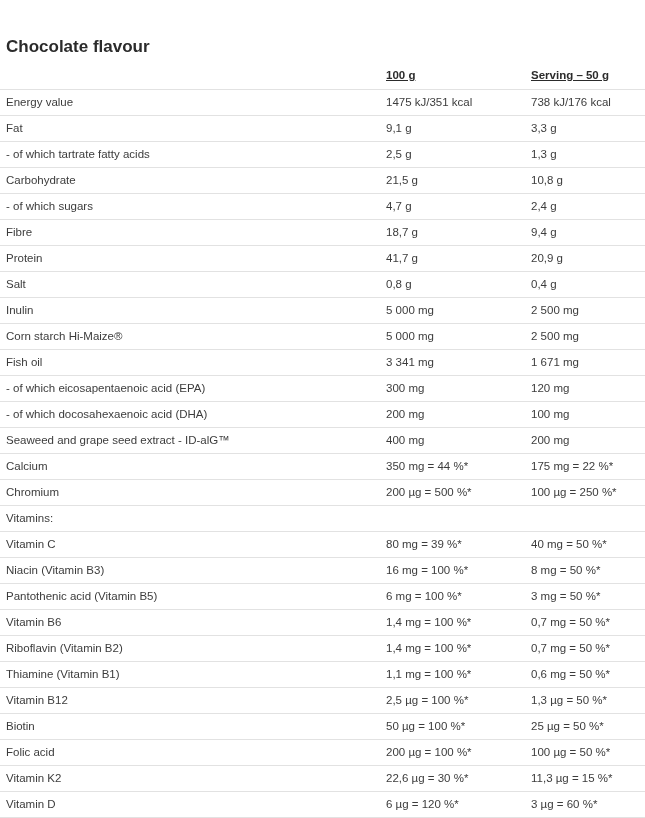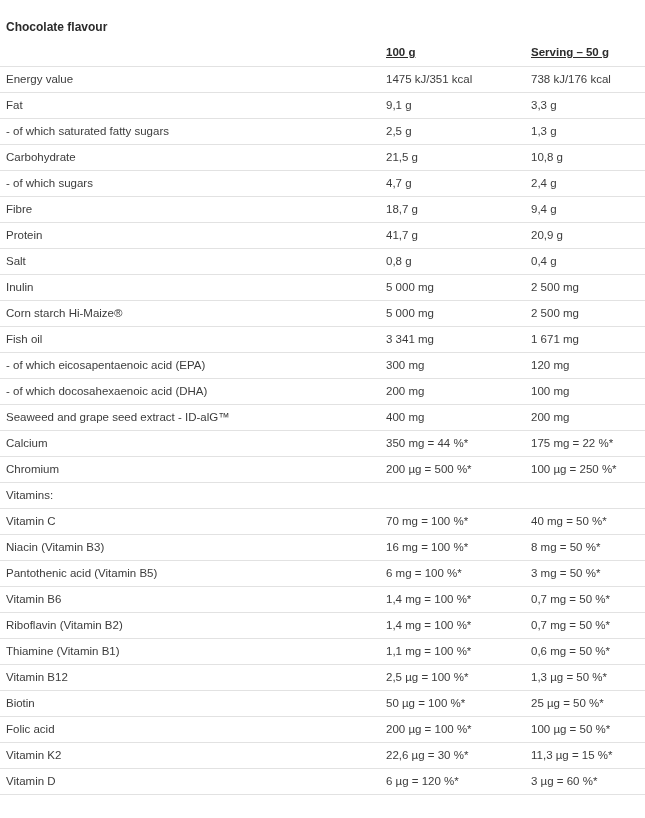--- a/index.html
+++ b/index.html
@@ -15,23 +15,24 @@
     font-size: 11.5px;
     overflow: hidden;
   }
   .page {
     width: 645px;
     box-sizing: border-box;
     padding: 0 0 0 0;
   }
   .flavour-title {
     font-weight: bold;
-    font-size: 12px;
+    font-size: 17px;
     color: #2b2b2b;
-    padding: 20px 0 8px 6px;
+    padding: 4px 0 8px 6px;
+    margin-top: 33px;
   }
   table.nutrition {
     width: 645px;
     border-collapse: collapse;
     table-layout: fixed;
   }
   table.nutrition col.c0 { width: 380px; }
   table.nutrition col.c1 { width: 145px; }
   table.nutrition col.c2 { width: 120px; }
 
@@ -87,21 +88,21 @@
           <td>Energy value</td>
           <td>1475 kJ/351 kcal</td>
           <td>738 kJ/176 kcal</td>
         </tr>
         <tr>
           <td>Fat</td>
           <td>9,1 g</td>
           <td>3,3 g</td>
         </tr>
         <tr>
-          <td>- of which saturated fatty sugars</td>
+          <td>- of which tartrate fatty acids</td>
           <td>2,5 g</td>
           <td>1,3 g</td>
         </tr>
         <tr>
           <td>Carbohydrate</td>
           <td>21,5 g</td>
           <td>10,8 g</td>
         </tr>
         <tr>
           <td>- of which sugars</td>
@@ -163,21 +164,21 @@
           <td>200 µg = 500 %*</td>
           <td>100 µg = 250 %*</td>
         </tr>
         <tr>
           <td>Vitamins:</td>
           <td></td>
           <td></td>
         </tr>
         <tr>
           <td>Vitamin C</td>
-          <td>70 mg = 100 %*</td>
+          <td>80 mg = 39 %*</td>
           <td>40 mg = 50 %*</td>
         </tr>
         <tr>
           <td>Niacin (Vitamin B3)</td>
           <td>16 mg = 100 %*</td>
           <td>8 mg = 50 %*</td>
         </tr>
         <tr>
           <td>Pantothenic acid (Vitamin B5)</td>
           <td>6 mg = 100 %*</td>

